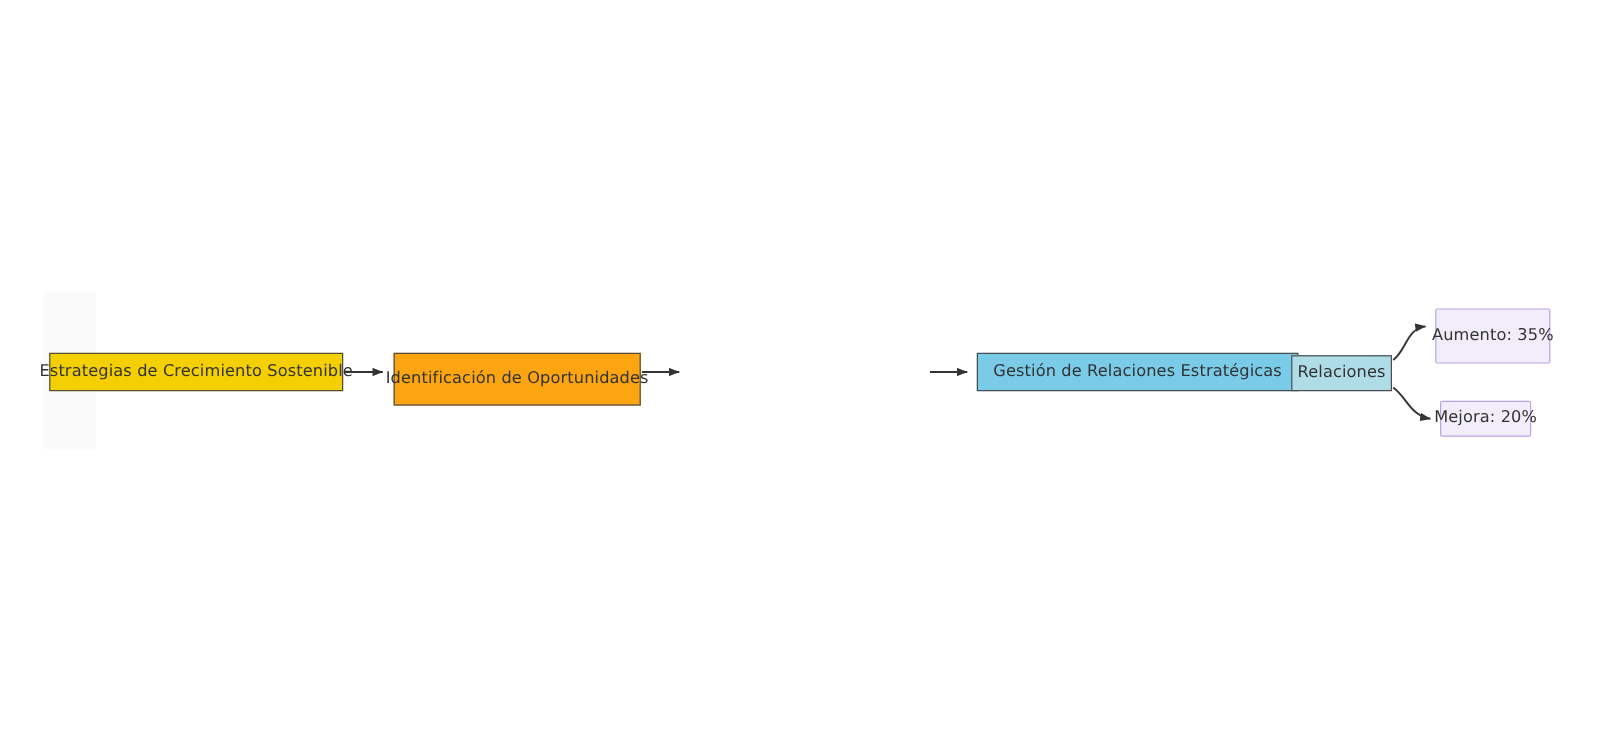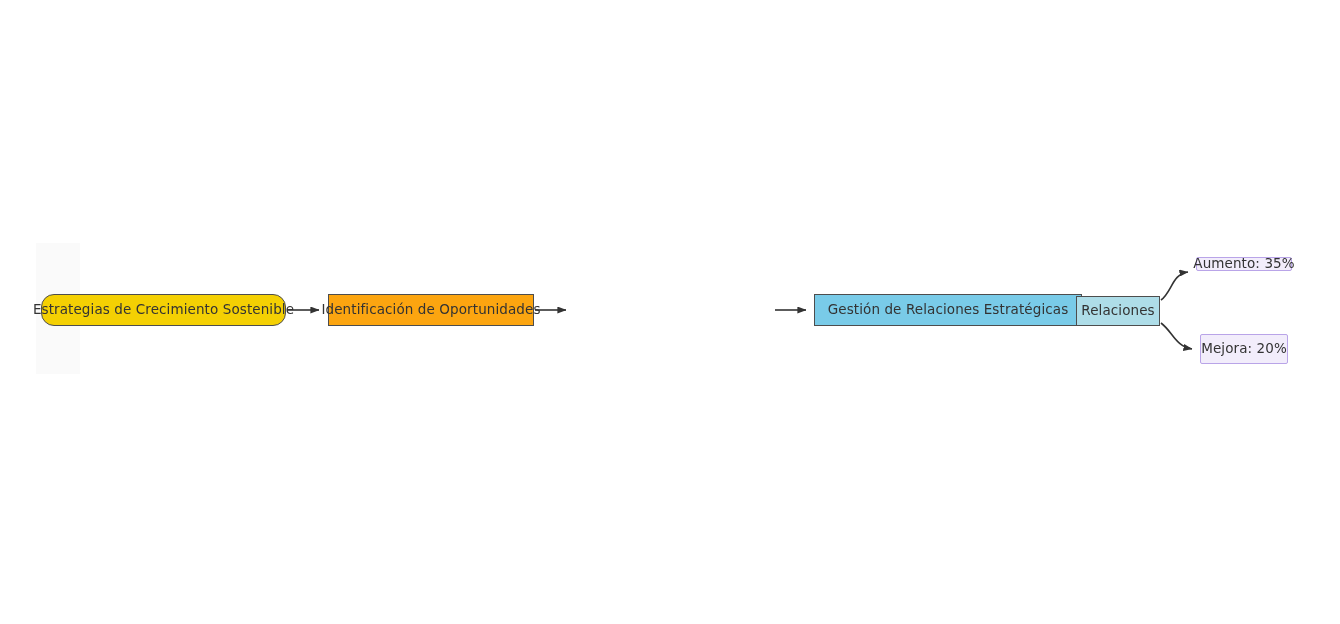--- a/index.html
+++ b/index.html
@@ -83,38 +83,38 @@
       <line x1="1037" y1="310" x2="1068" y2="310" stroke="#333333" stroke-width="1.6" marker-end="url(#arrowhead)"></line>
     </g>
     <g>
       <path d="M1161,300 C1172,292 1172,274 1188,272" fill="none" stroke="#333333" stroke-width="1.6" marker-end="url(#arrowhead)"></path>
     </g>
     <g>
       <path d="M1161,323 C1173,332 1175,346 1192,349" fill="none" stroke="#333333" stroke-width="1.6" marker-end="url(#arrowhead)"></path>
     </g>
   </svg>
 
-  <div class="node n-yellow" style="left:41px; top:294px; width:245px; height:32px;border-radius:13px;">
+  <div class="node n-yellow" style="left:41px; top:294px; width:245px; height:32px;">
     <span class="node-label">Estrategias de Crecimiento Sostenible</span>
   </div>
 
-  <div class="node n-orange" style="left:328px; top:294px; width:206px; height:32px;text-align:right;">
+  <div class="node n-orange" style="left:328px; top:294px; width:206px; height:44px;text-align:right;">
     <span class="node-label">Identificación de Oportunidades</span>
   </div>
 
 
   <div class="node n-blue" style="left:814px; top:294px; width:268px; height:32px;">
     <span class="node-label">Gestión de Relaciones Estratégicas</span>
   </div>
 
   <div class="node n-result" style="left:1076px; top:296px; width:84px; height:30px;">
     <span class="node-label">Relaciones</span>
   </div>
 
-  <div class="node n-lav" style="left:1196px; top:257px; width:96px; height:14px;">
+  <div class="node n-lav" style="left:1196px; top:257px; width:96px; height:46px;">
     <span class="node-label">Aumento: 35%</span>
   </div>
 
-  <div class="node n-lav" style="left:1200px; top:334px; width:88px; height:30px;">
+  <div class="node n-lav" style="left:1200px; top:334px; width:76px; height:30px;">
     <span class="node-label">Mejora: 20%</span>
   </div>
 
 </div>
 
 </body></html>

